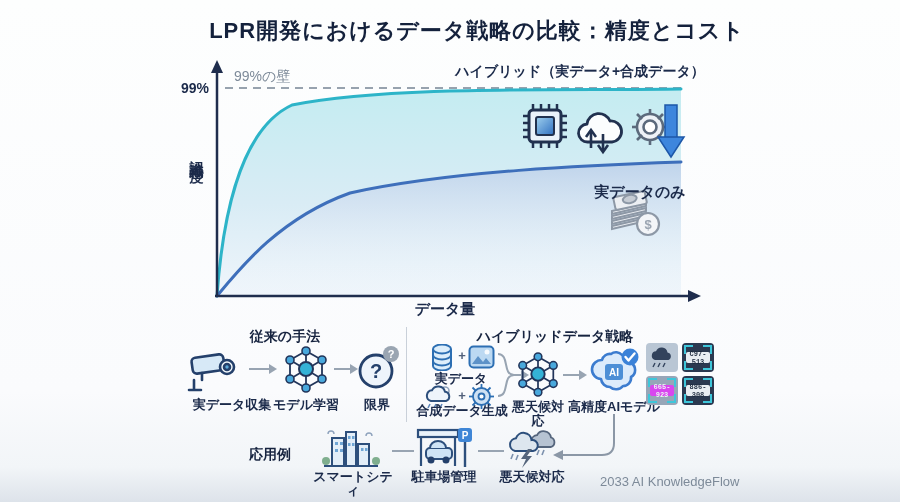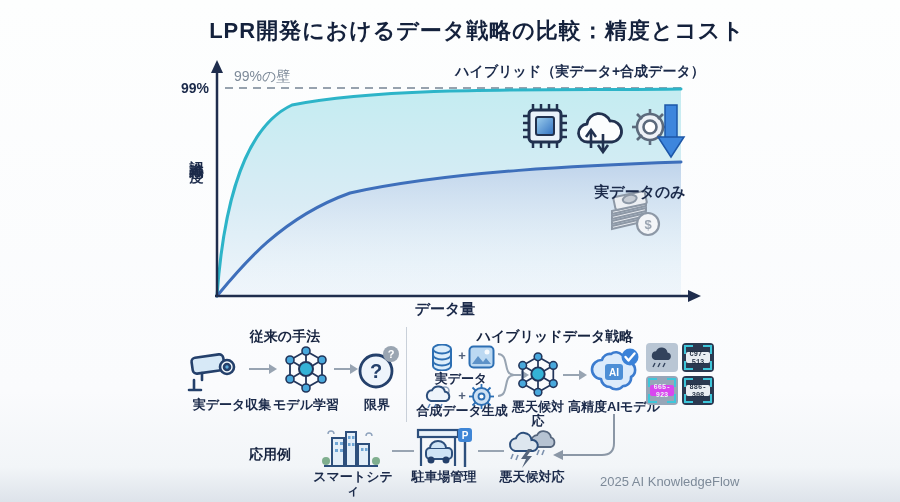--- a/index.html
+++ b/index.html
@@ -380,15 +380,15 @@
         <line x1="38" y1="23" x2="36" y2="28"></line>
       </g>
   </svg>
   <div class="abs lbl" style="left:496px;top:470px;width:72px;">悪天候対応</div>
 
   <svg class="abs" style="left:550px;top:412px;" width="75" height="52" viewBox="0 0 75 52">
     <path d="M64 2 L64 31 Q64 43 52 43 L12 43" fill="none" stroke="#8b97a6" stroke-width="2"></path>
     <polygon points="13,38 3,43 13,48" fill="#8b97a6"></polygon>
   </svg>
 
-  <div class="abs gray" style="left:600px;top:474px;font-size:13px;">2025 AI KnowledgeFlow</div>
+  <div class="abs gray" style="left:600px;top:474px;font-size:13px;">2033 AI KnowledgeFlow</div>
 
 </div>
 
 </body></html>

